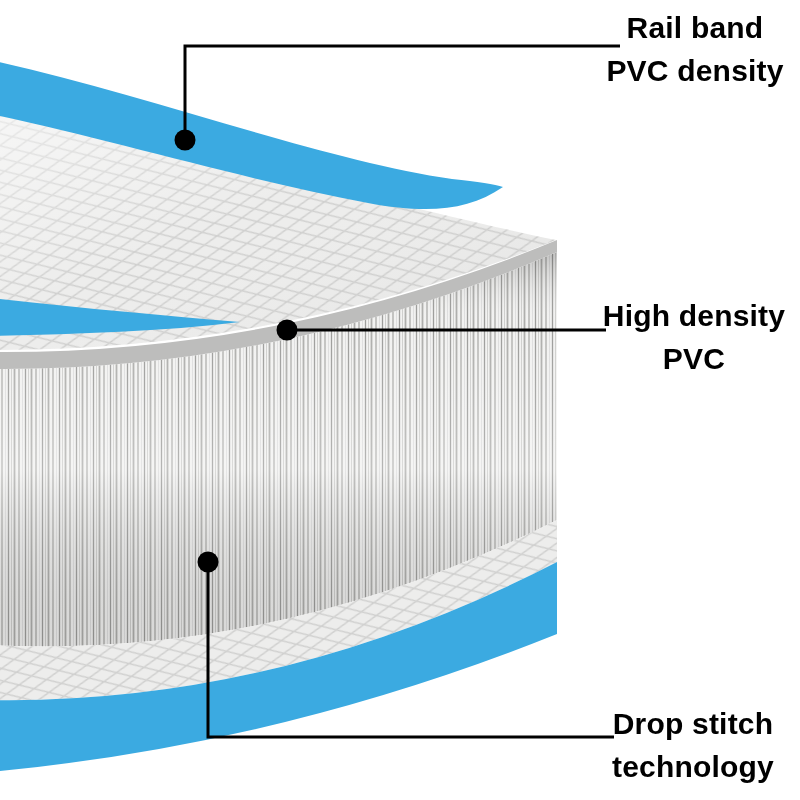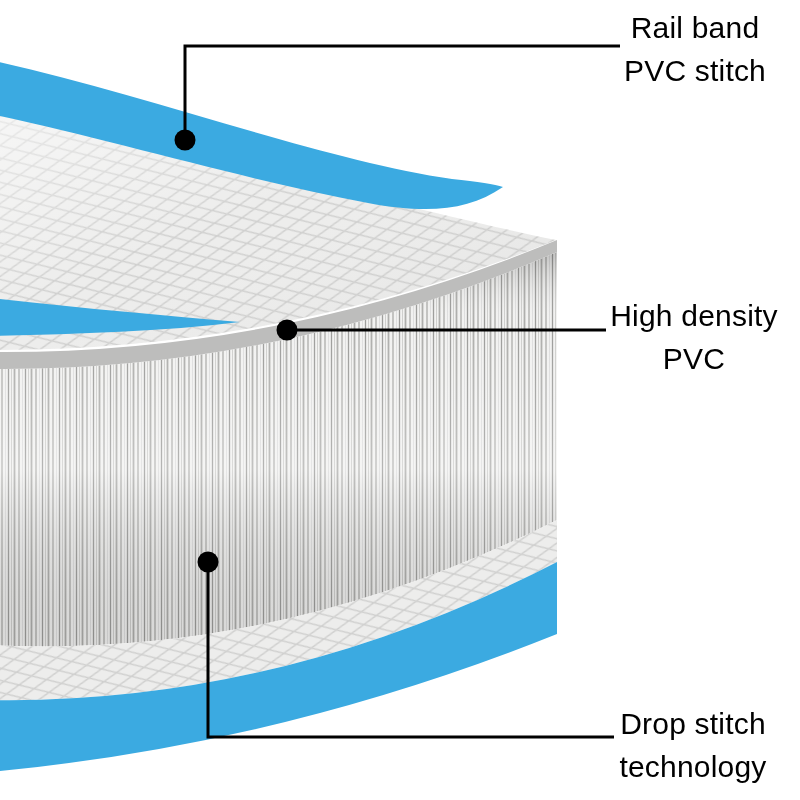--- a/index.html
+++ b/index.html
@@ -18,21 +18,21 @@
   .stage svg {
     position: absolute;
     left: 0;
     top: 0;
   }
   .callout-label {
     position: absolute;
     text-align: center;
     color: #000;
     font-size: 30px;
-    font-weight: 400;
+    font-weight: 700;
     line-height: 43px;
     letter-spacing: 0.2px;
   }
   .label-rail   { left: 595px; top: 6px;   width: 200px; }
   .label-high   { left: 584px; top: 294px; width: 220px; }
   .label-drop   { left: 583px; top: 702px; width: 220px; }
 </style>
 </head>
 <body>
 
@@ -90,21 +90,21 @@
 
     <path d="M 287,330 L 606,330" fill="none" stroke="#000000" stroke-width="3"></path>
     <circle cx="287" cy="330" r="10.5" fill="#000000"></circle>
 
     <path d="M 208,562 L 208,737 L 614,737" fill="none" stroke="#000000" stroke-width="3"></path>
     <circle cx="208" cy="562" r="10.5" fill="#000000"></circle>
   </svg>
 
   <div class="callout-label label-rail">
     <div>Rail band</div>
-    <div>PVC stitch</div>
+    <div>PVC density</div>
   </div>
 
   <div class="callout-label label-high">
     <div>High density</div>
     <div>PVC</div>
   </div>
 
   <div class="callout-label label-drop">
     <div>Drop stitch</div>
     <div>technology</div>

